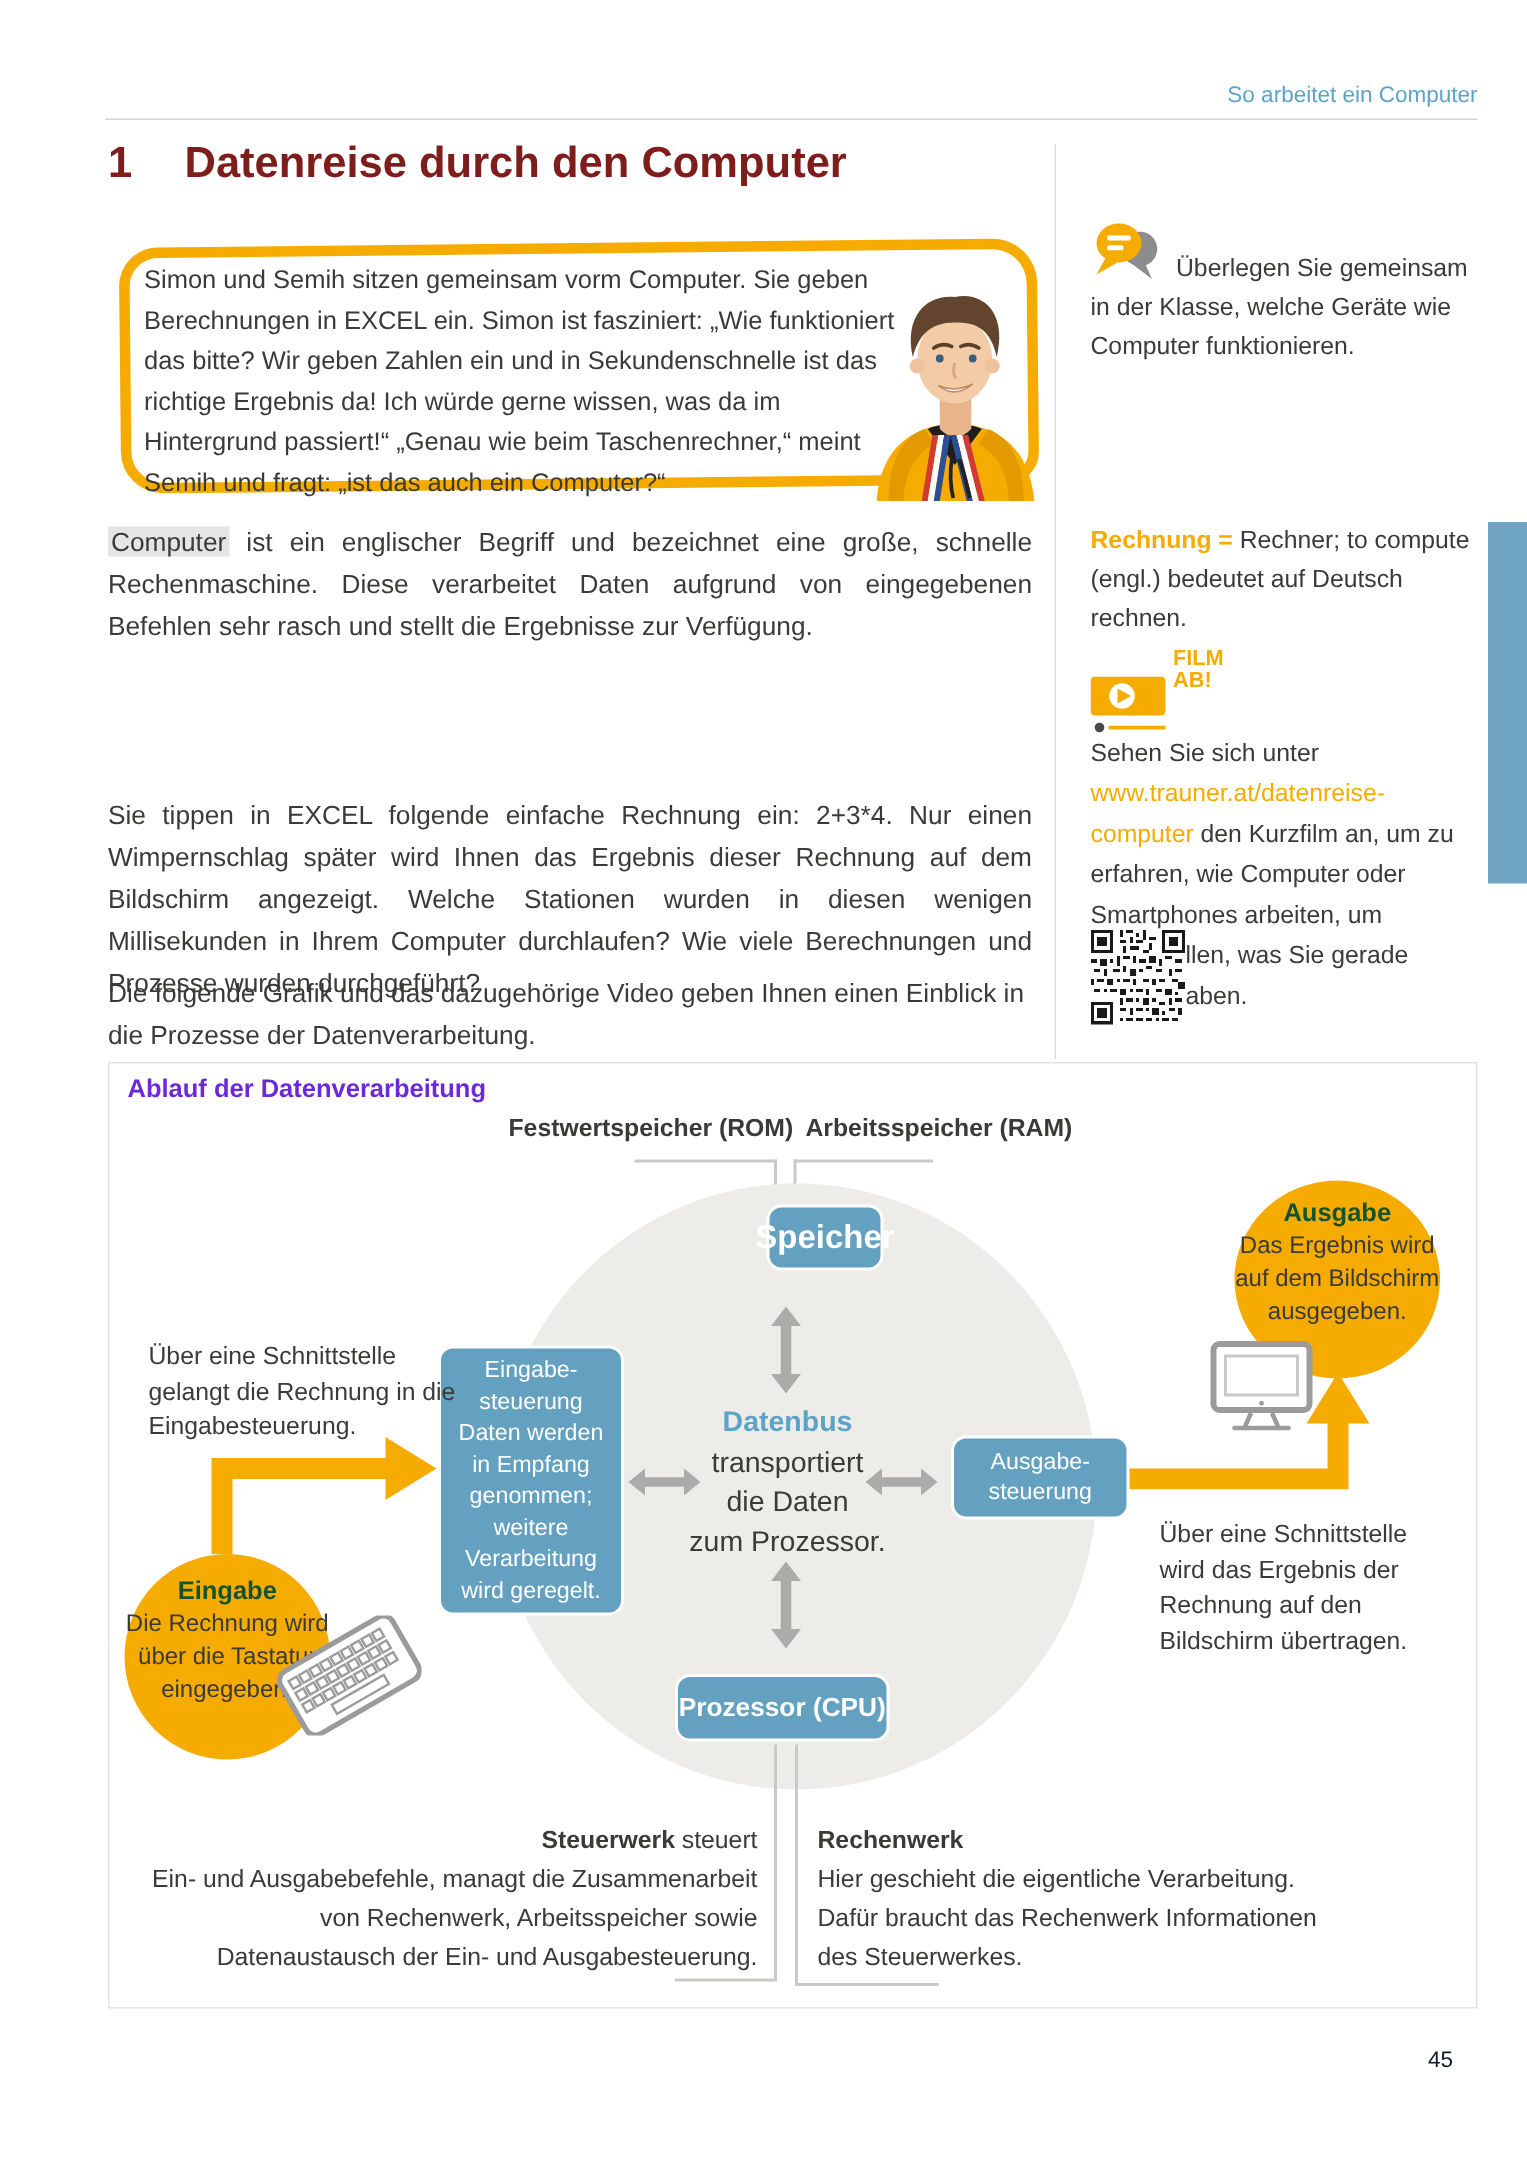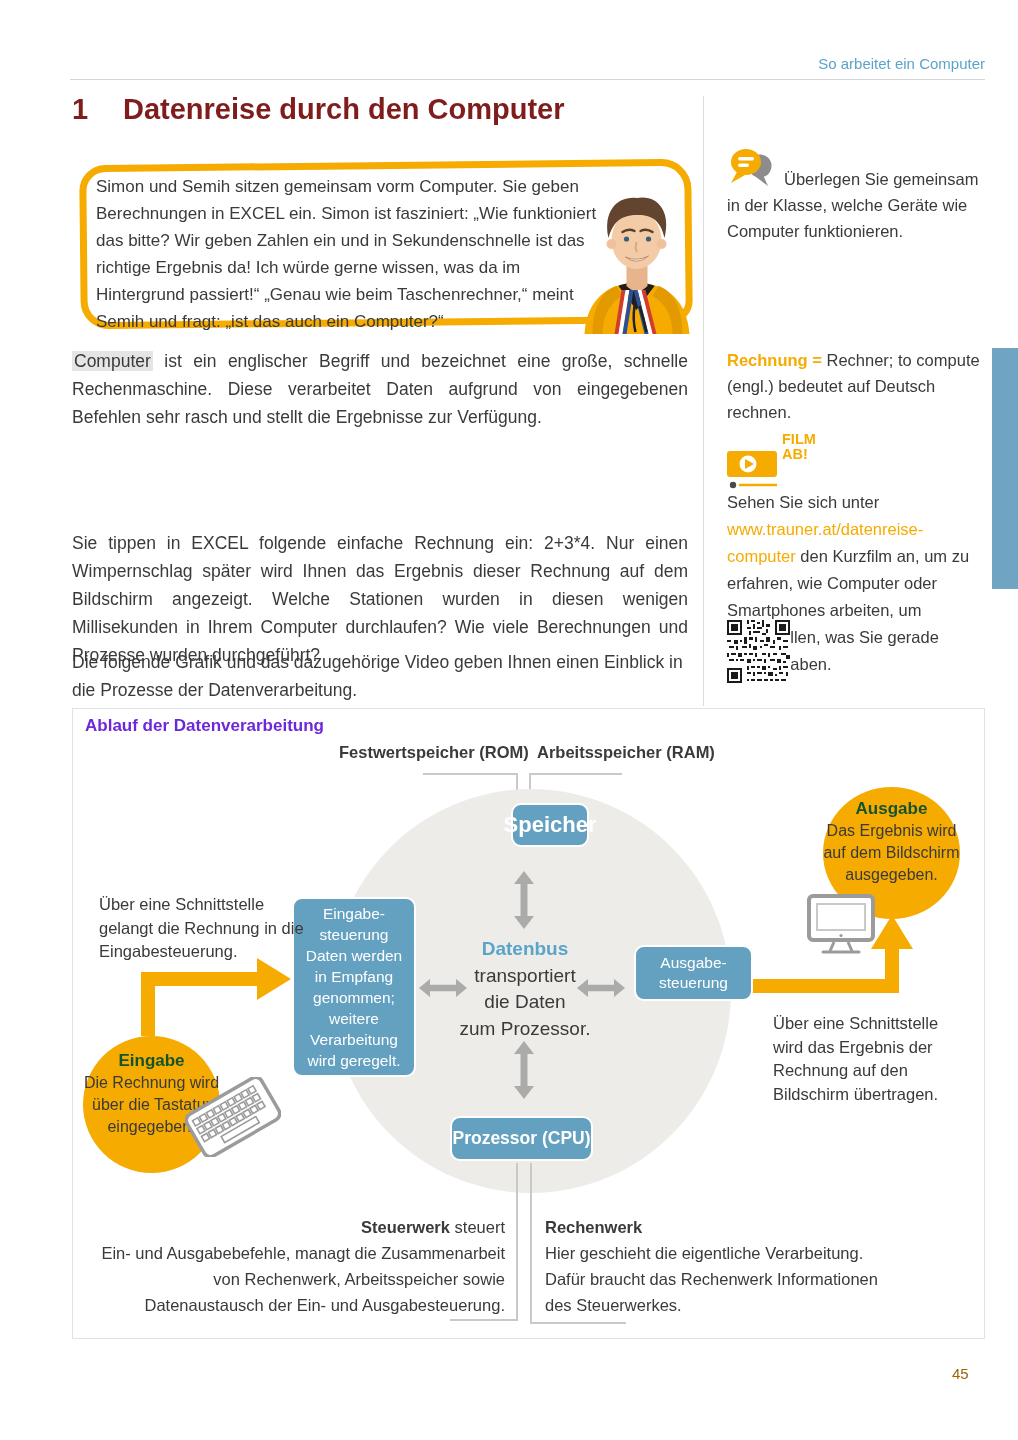--- a/index.html
+++ b/index.html
@@ -50,39 +50,39 @@
   .rom-label { left:266px; top:34px; }
   .ram-label { left:464px; top:34px; }
   .dg-line { background:#c9c9c7; }
   .gray-circle { left:258px; top:80px; width:400px; height:404px; border-radius:50%; background:#edece9; }
   .blue-box { background:#64a1c0; color:#fff; border:2px solid #fff; border-radius:10px;
     display:flex; flex-direction:column; align-items:center; justify-content:center;
     text-align:center; box-sizing:border-box; font-weight:bold; }
   .box-speicher { left:406px; top:94px; width:78px; height:44px; font-size:22px;margin-left:32px; }
   .box-prozessor { left:377px; top:407px; width:143px; height:45px; font-size:17.5px; }
   .box-eingabesteuerung { left:219px; top:188px; width:124px; height:180px; font-size:15.5px; line-height:21px; font-weight:normal; padding:6px 4px; }
-  .box-ausgabesteuerung { left:561px; top:236px; width:119px; height:56px; font-size:15.5px; line-height:20px; }
+  .box-ausgabesteuerung { left:561px; top:248px; width:119px; height:56px; font-size:15.5px; line-height:20px; }
   .bb-title { font-weight:normal; display:block; }
   .datenbus { left:371px; top:227px; width:162px; text-align:center; font-size:19px; line-height:26.5px; }
   .datenbus-title { color:#5ba4c9; font-weight:bold; display:block; }
   .dbl { display:block; }
   .note { font-size:16.5px; line-height:23.5px; }
   .left-note { left:26px; top:184px; width:205px; }
   .right-note { left:700px; top:303px; width:180px; }
   .yellow-circle { background:#f6ab00; border-radius:50%; text-align:center; box-sizing:border-box; }
   .circ-eingabe { left:10px; top:327px; width:137px; height:137px; padding-top:14px; font-size:16px; line-height:22px; }
   .circ-ausgabe { left:750px; top:78px; width:137px; height:132px; padding-top:11px; font-size:16px; line-height:22px; }
   .circ-title { color:#14532d; font-weight:bold; font-size:17px; display:block; }
   .werk-text { font-size:16.5px; line-height:26px; }
   .steuerwerk { left:28px; top:505px; width:404px; text-align:right; }
   .rechenwerk { left:472px; top:505px; width:350px; }
   .keyboard-icon { left:112px; top:368px; width:96px; height:80px; z-index:4; }
   .monitor-icon { left:733px; top:184px; width:72px; height:64px; }
 
-  .page-num { left:952px; top:1365px; font-size:15px; color:#a16207; }
+  .page-num { left:952px; top:1365px; font-size:15px; color:#0f172a; }
 </style>
 </head>
 <body>
 
 <div class="page">
 
   <div class="abs running-head">So arbeitet ein Computer</div>
   <div class="abs head-rule"></div>
 
   <div class="abs chapter-title">

